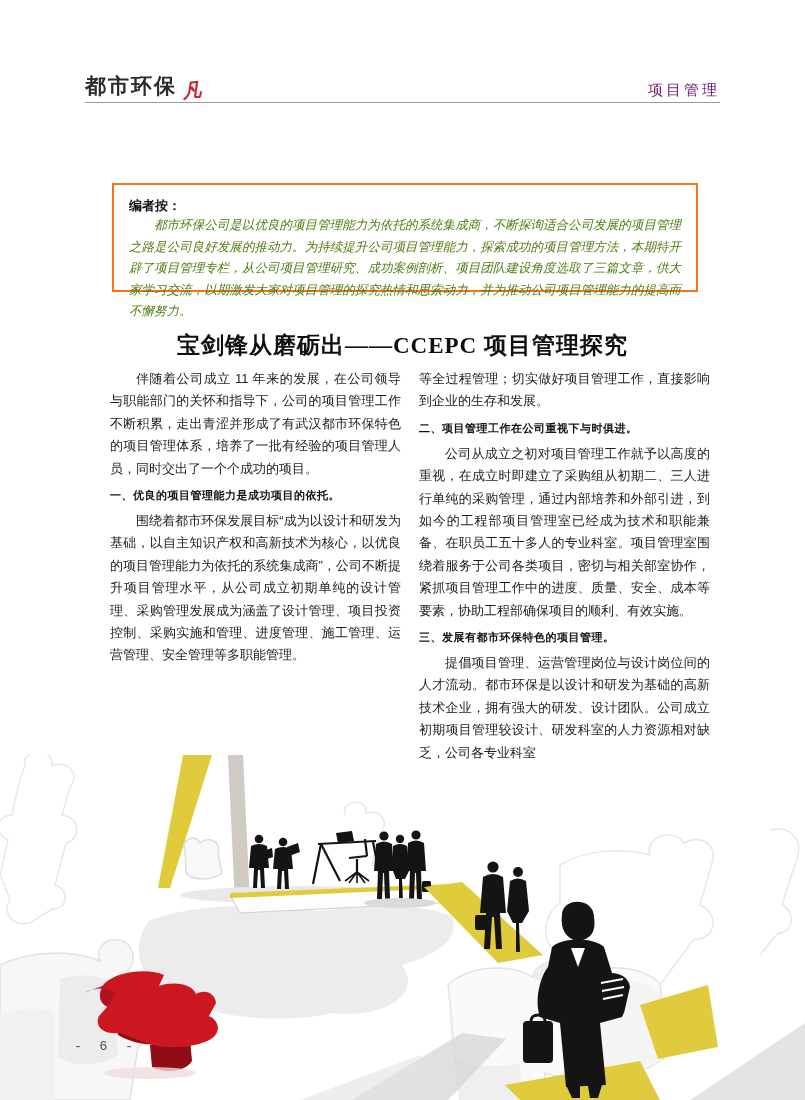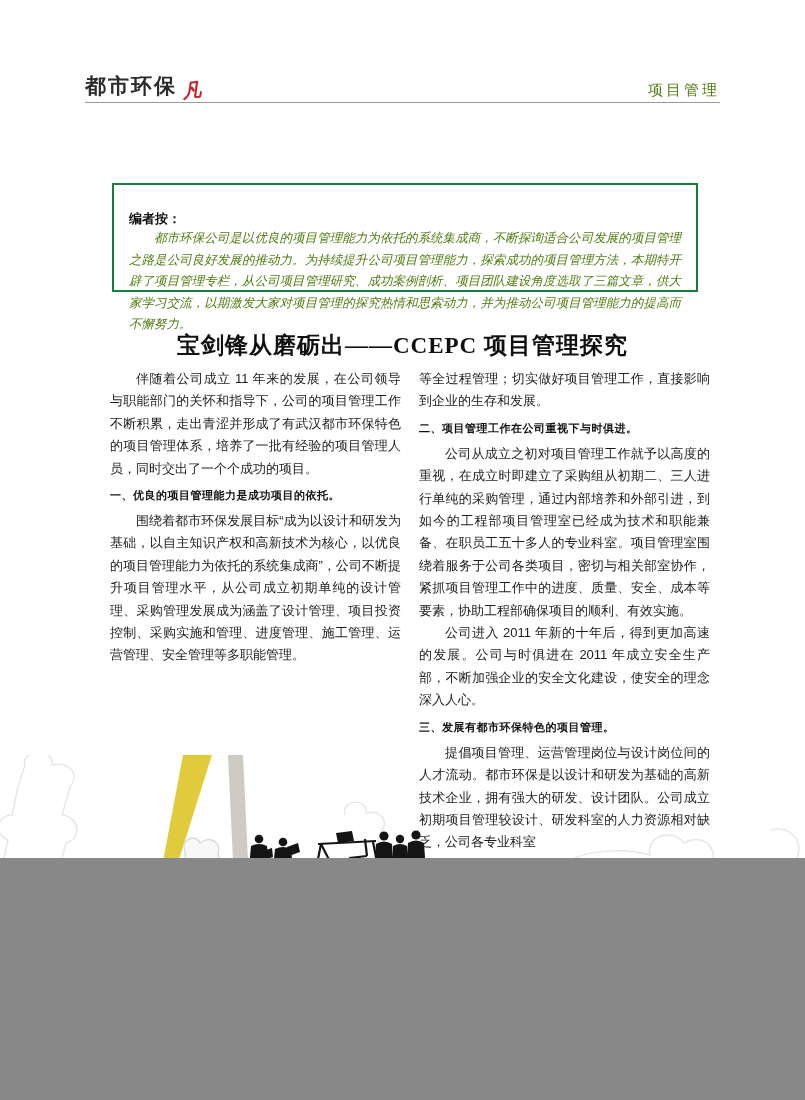--- a/index.html
+++ b/index.html
@@ -1,35 +1,35 @@
 <!DOCTYPE html>
 <html><head>
 <meta charset="utf-8">
 <style>
   html,body{margin:0;padding:0;background:#888;}
   .page{
-    position:relative;width:805px;height:858px;margin:0 auto;
+    position:relative;width:805px;height:1100px;margin:0 auto;
     background:#ffffff;overflow:hidden;
     font-family:"Liberation Sans","DejaVu Sans",sans-serif;color:#1a1a1a;
   }
   
   .masthead{position:absolute;left:85px;right:85px;top:70px;height:30px;
     display:flex;justify-content:space-between;align-items:flex-end;}
   .brand{display:flex;align-items:flex-end;}
   .brand-name{font-size:21px;font-weight:bold;color:#2b2b2b;letter-spacing:2px;
     font-family:"Liberation Serif","DejaVu Serif",serif;}
   .brand-mark{font-size:19px;font-weight:bold;color:#c8232c;margin-left:5px;
     transform:rotate(-6deg);font-style:italic;line-height:1;
     font-family:"DejaVu Serif",serif;}
-  .section-name{font-size:15px;color:#4d7c0f;letter-spacing:3px;}
+  .section-name{font-size:15px;color:#701a75;letter-spacing:3px;}
   .head-rule{position:absolute;left:85px;top:102px;width:635px;height:0;
     border-top:1px solid #9a9a9a;}
   
   .editor-box{position:absolute;left:112px;top:183px;width:586px;height:109px;
-    border:2px solid #15803d;box-sizing:border-box;padding:25px 15px 4px 15px;}
+    border:2px solid #f97316;box-sizing:border-box;padding:12px 15px 4px 15px;}
   .editor-label{font-size:13px;font-weight:bold;color:#111;line-height:18px;}
   .editor-body{font-size:12.5px;line-height:21.5px;color:#4d7c0f;text-align:justify;
     text-indent:2em;font-style:italic;
     font-family:"Liberation Serif","DejaVu Serif",serif;}
   
   .article-title{position:absolute;left:0;top:306px;width:100%;text-align:center;
     font-size:23px;font-weight:bold;color:#0f0f0f;letter-spacing:1px;
     font-family:"Liberation Serif","DejaVu Serif",serif;margin-top:24px;}
   
   .columns{position:absolute;left:110px;top:368px;width:600px;display:flex;gap:18px;z-index:2;}
@@ -69,21 +69,20 @@
   <div class="columns">
     <div class="col">
       <p class="para indent">伴随着公司成立 11 年来的发展，在公司领导与职能部门的关怀和指导下，公司的项目管理工作不断积累，走出青涩并形成了有武汉都市环保特色的项目管理体系，培养了一批有经验的项目管理人员，同时交出了一个个成功的项目。</p>
       <h3 class="subhead">一、优良的项目管理能力是成功项目的依托。</h3>
       <p class="para indent">围绕着都市环保发展目标“成为以设计和研发为基础，以自主知识产权和高新技术为核心，以优良的项目管理能力为依托的系统集成商”，公司不断提升项目管理水平，从公司成立初期单纯的设计管理、采购管理发展成为涵盖了设计管理、项目投资控制、采购实施和管理、进度管理、施工管理、运营管理、安全管理等多职能管理。</p>
     </div>
     <div class="col">
       <p class="para">等全过程管理；切实做好项目管理工作，直接影响到企业的生存和发展。</p>
       <h3 class="subhead">二、项目管理工作在公司重视下与时俱进。</h3>
       <p class="para indent">公司从成立之初对项目管理工作就予以高度的重视，在成立时即建立了采购组从初期二、三人进行单纯的采购管理，通过内部培养和外部引进，到如今的工程部项目管理室已经成为技术和职能兼备、在职员工五十多人的专业科室。项目管理室围绕着服务于公司各类项目，密切与相关部室协作，紧抓项目管理工作中的进度、质量、安全、成本等要素，协助工程部确保项目的顺利、有效实施。</p>
-      <p class="para indent">公司进入 2011 年新的十年后，得到更加高速的发展。公司与时俱进在 2011 年成立安全生产部，不断加强企业的安全文化建设，使安全的理念深入人心。</p>
       <h3 class="subhead">三、发展有都市环保特色的项目管理。</h3>
       <p class="para indent">提倡项目管理、运营管理岗位与设计岗位间的人才流动。都市环保是以设计和研发为基础的高新技术企业，拥有强大的研发、设计团队。公司成立初期项目管理较设计、研发科室的人力资源相对缺乏，公司各专业科室</p>
     </div>
   </div>
 
   <div class="illustration">
     <svg width="805" height="345" viewBox="0 0 805 345" xmlns="http://www.w3.org/2000/svg">
 
       <g fill="none" stroke="#e7e7e7" stroke-width="1.5">
         <path d="M25,10 C20,-5 55,-8 52,10 C70,6 80,20 70,32 L62,60 C80,62 82,84 66,88 L55,130 C70,134 68,155 52,154 L30,168 C12,172 2,158 10,144 L0,120 L8,85 C-6,80 -4,60 12,60 L18,32 Z"></path>

